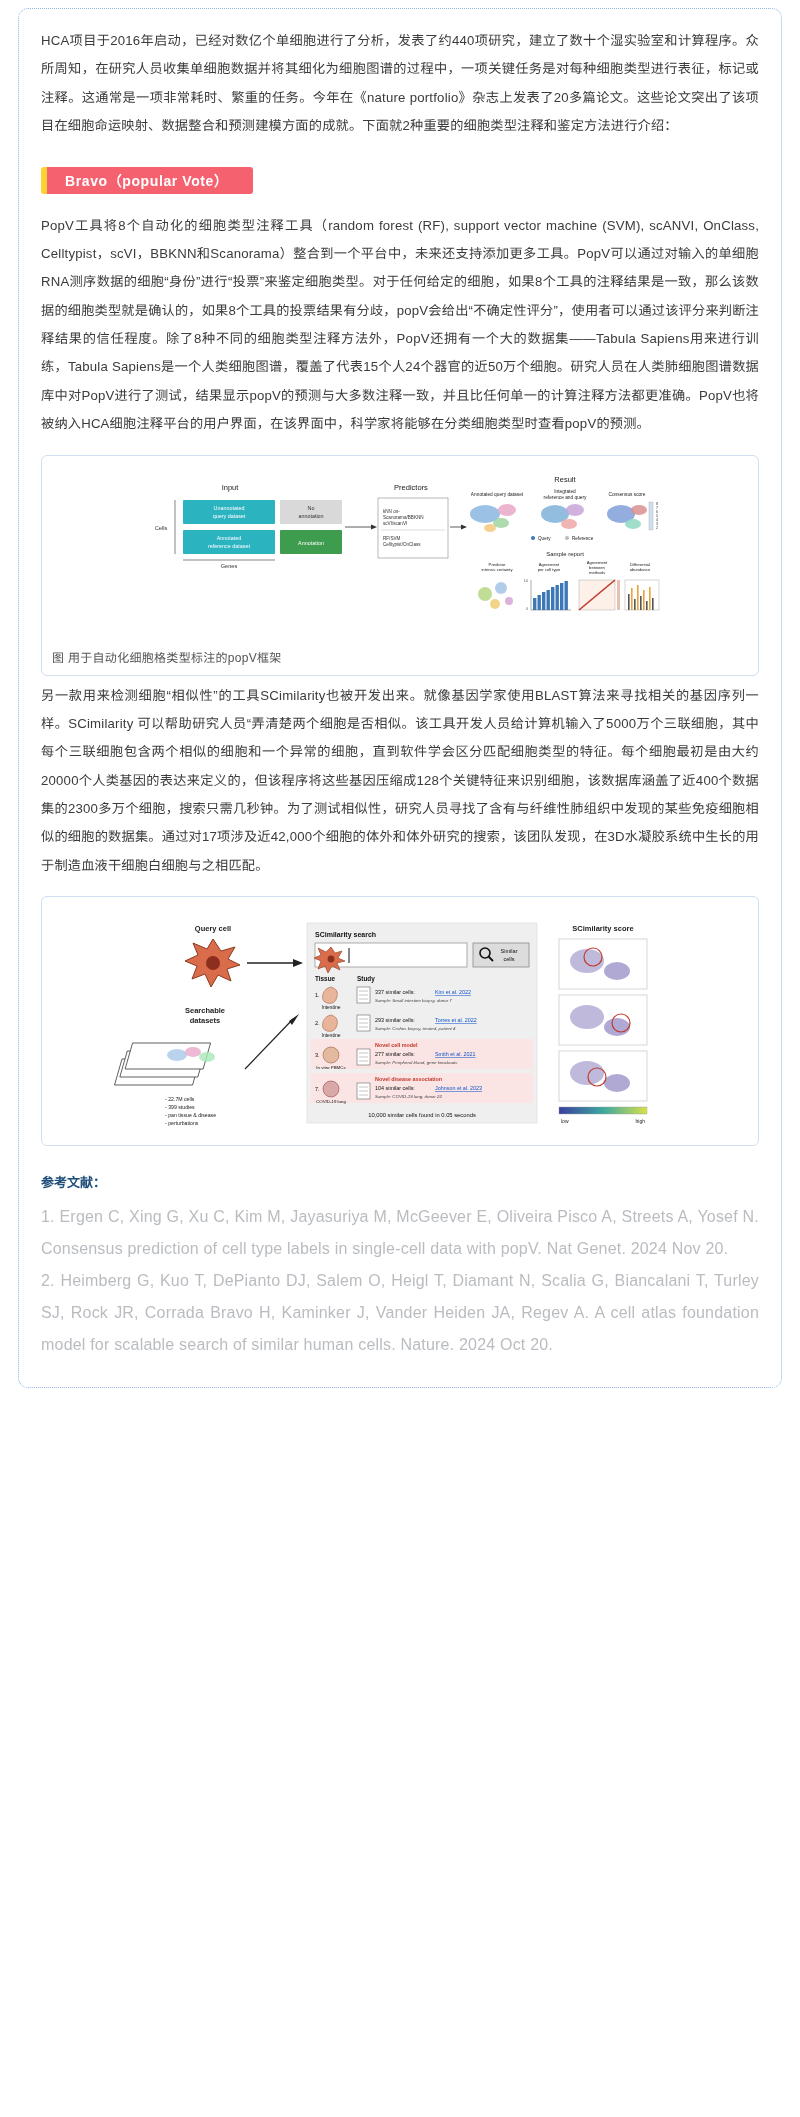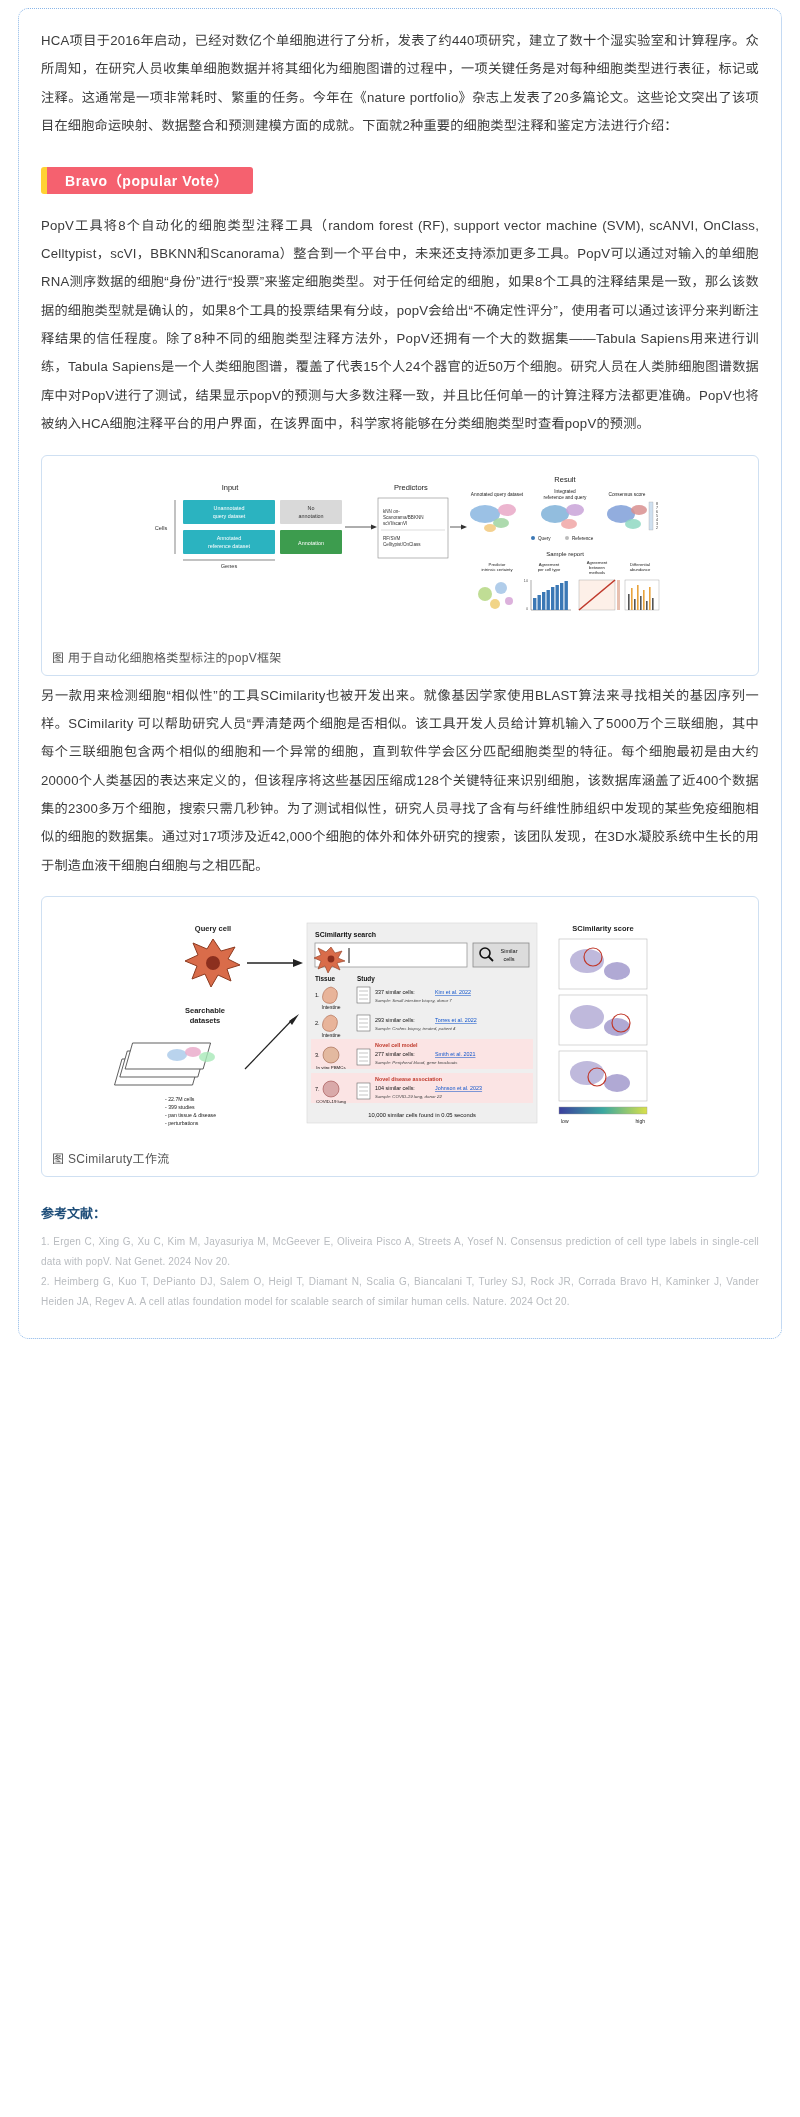--- a/index.html
+++ b/index.html
@@ -90,21 +90,21 @@
   }
 
   
   .ref-title {
     font-size: 13px;
     font-weight: bold;
     color: #1f4e79;
     margin: 26px 0 10px 0;
   }
   .ref-item {
-    font-size: 10px;
+    font-size: 16px;
     line-height: 2.0;
     color: #b9bcc0;
     text-align: justify;
     letter-spacing: 0.2px;
   }
 
   
   svg { display: block; }
 
   .fig-inner { width: 100%; }
@@ -392,21 +392,20 @@
           <linearGradient id="scimScale" x1="0" y1="0" x2="1" y2="0">
             <stop offset="0%" stop-color="#3b3f9e"></stop>
             <stop offset="50%" stop-color="#3ba8a0"></stop>
             <stop offset="100%" stop-color="#d9e04a"></stop>
           </linearGradient>
         </defs>
         <rect x="424" y="198" width="88" height="7" fill="url(#scimScale)" stroke="#999" stroke-width=".4"></rect>
         <text x="426" y="214" font-size="5" fill="#222">low</text>
         <text x="510" y="214" font-size="5" fill="#222" text-anchor="end">high</text>
       </svg>
-      <div class="fig-caption">图 SCimilaruty工作流</div>
     </div>
 
     <div class="ref-title">参考文献：</div>
     <div class="ref-item">1. Ergen C, Xing G, Xu C, Kim M, Jayasuriya M, McGeever E, Oliveira Pisco A, Streets A, Yosef N. Consensus prediction of cell type labels in single-cell data with popV. Nat Genet. 2024 Nov 20.</div>
     <div class="ref-item">2. Heimberg G, Kuo T, DePianto DJ, Salem O, Heigl T, Diamant N, Scalia G, Biancalani T, Turley SJ, Rock JR, Corrada Bravo H, Kaminker J, Vander Heiden JA, Regev A. A cell atlas foundation model for scalable search of similar human cells. Nature. 2024 Oct 20.</div>
 
   </div>
 </div>
 
 </body></html>

